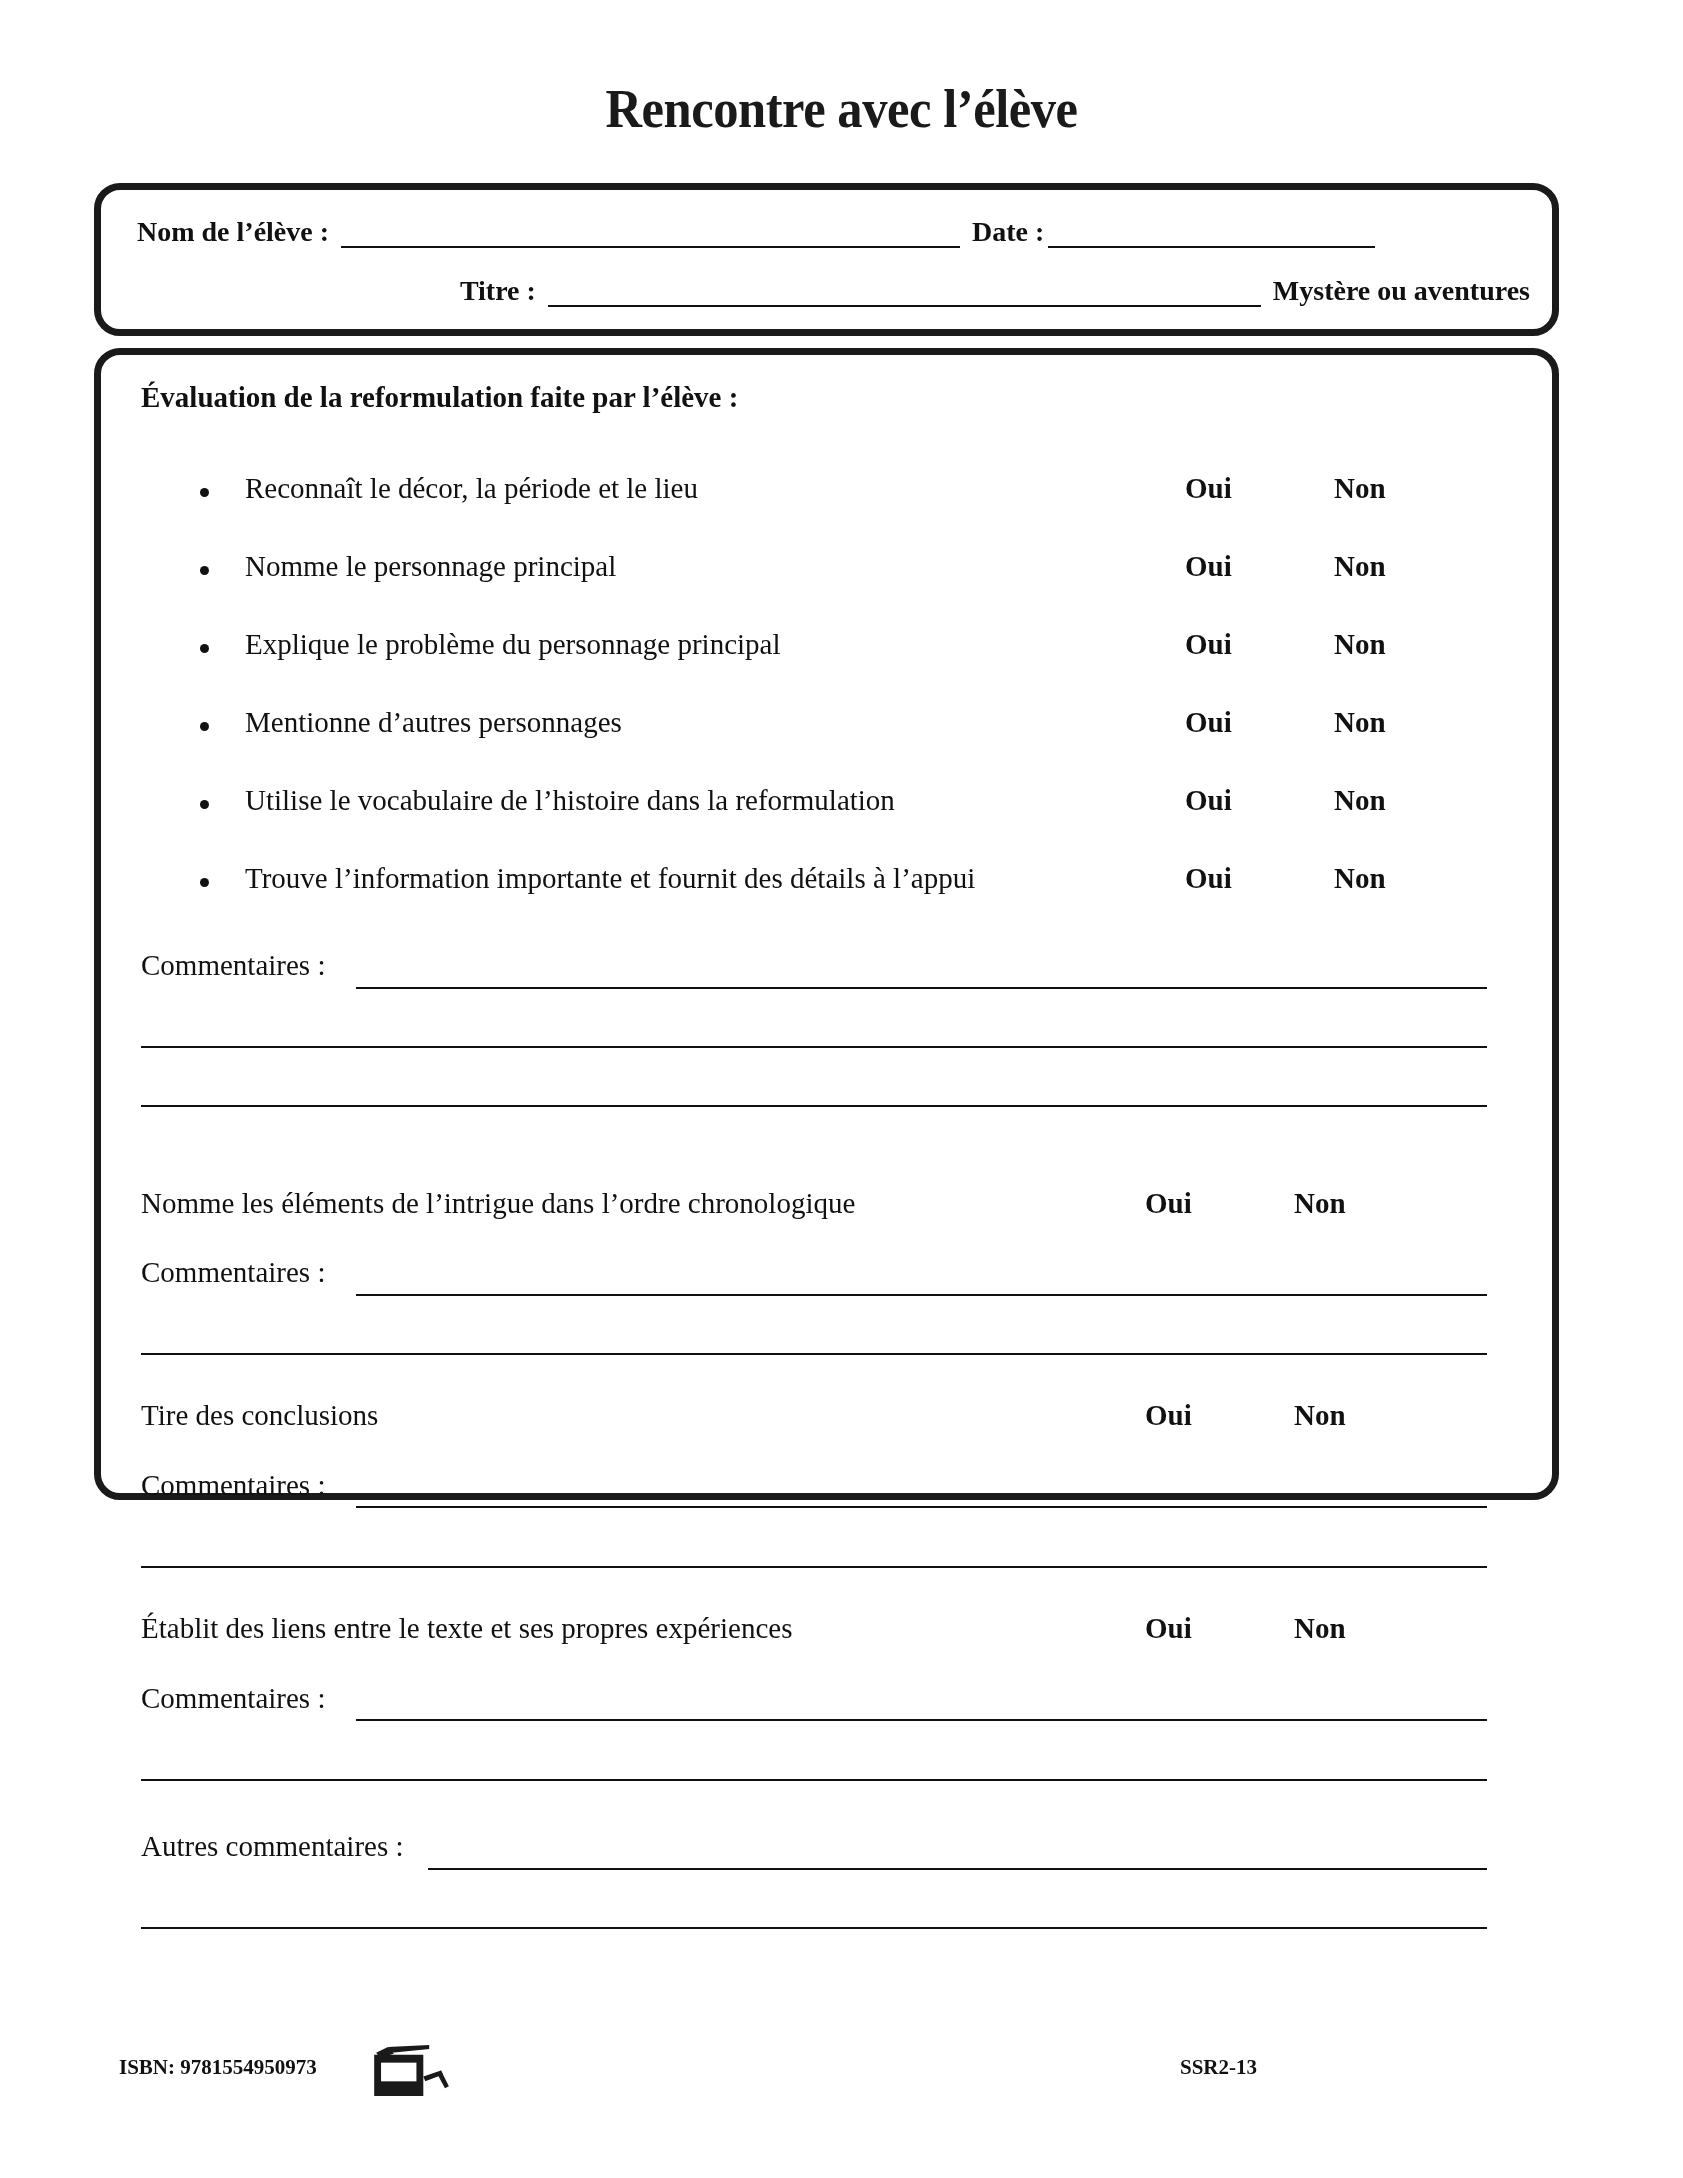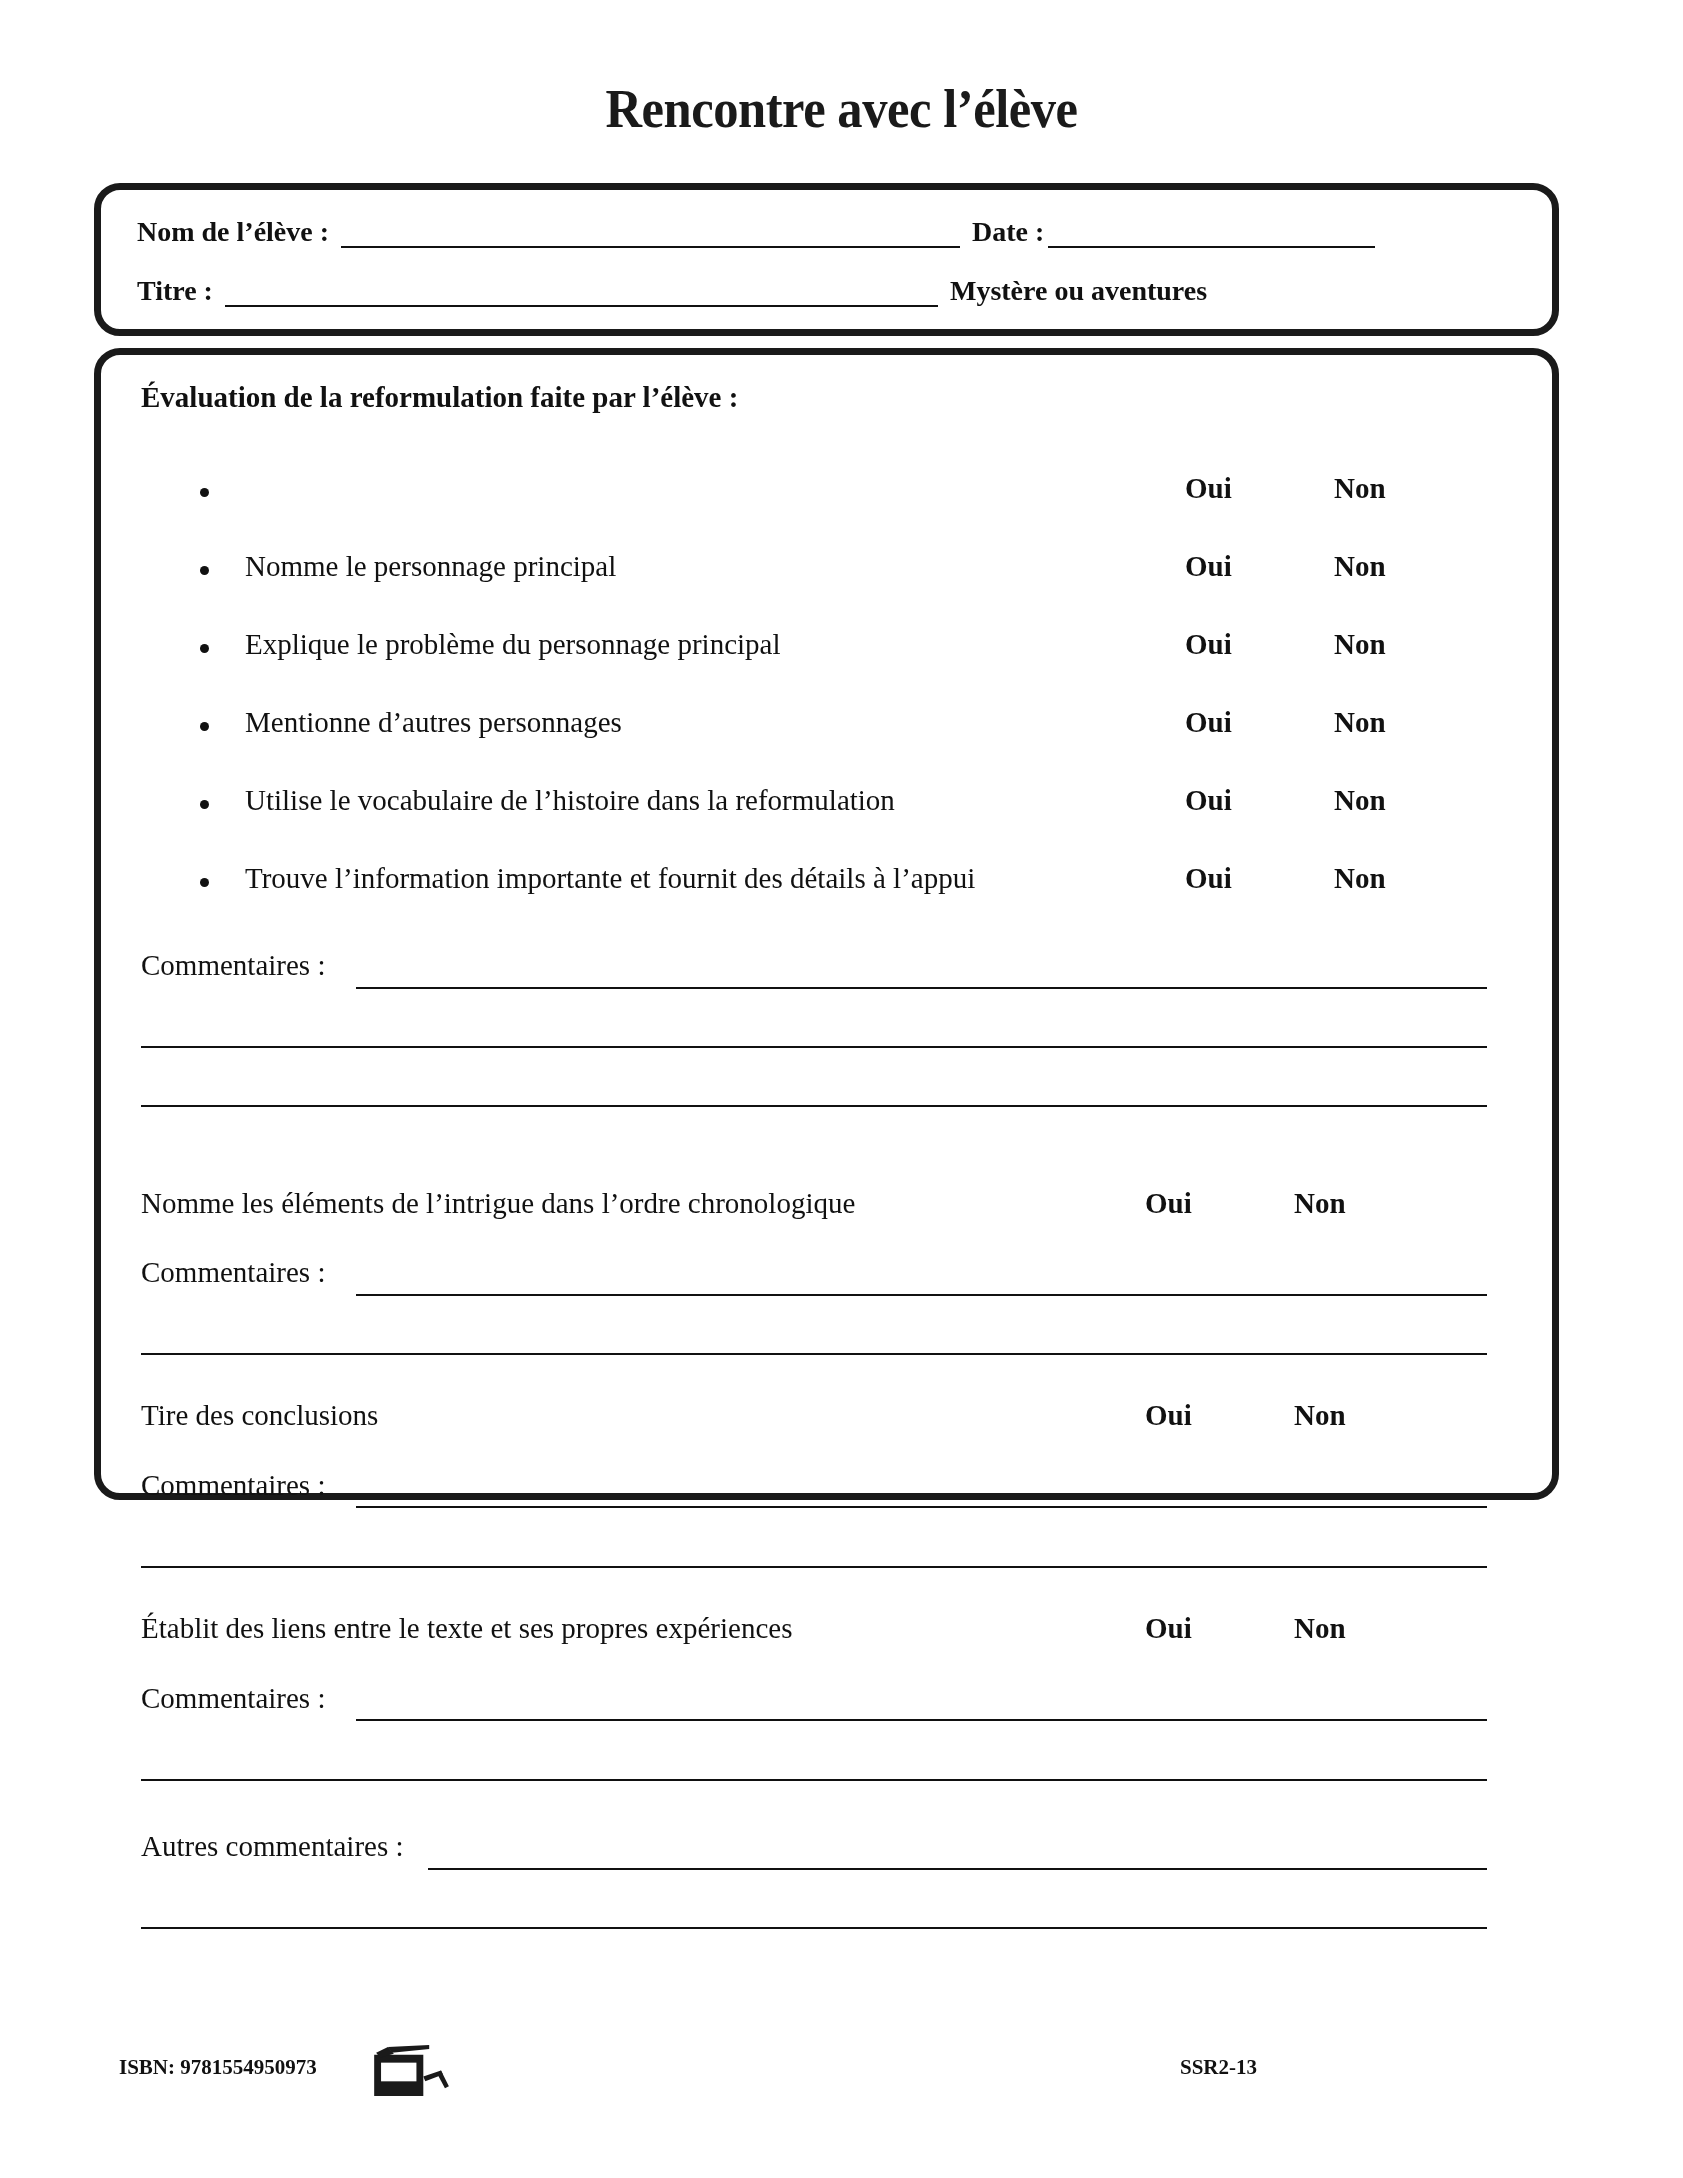--- a/index.html
+++ b/index.html
@@ -48,21 +48,21 @@
     position: absolute;
     left: 36px;
     right: 22px;
     display: flex;
     align-items: flex-end;
     font-weight: bold;
     font-size: 28px;
     white-space: nowrap;
   }
   .header-row.row1 { top: 26px; }
-  .header-row.row2 { top: 85px; }
+  .header-row.row2 { top: 85px; justify-content: flex-end; }
 
   .field-label {
     font-weight: bold;
     font-size: 28px;
     padding-right: 8px;
     line-height: 32px;
   }
   .rule {
     border-bottom: 2.5px solid #111111;
     height: 28px;
@@ -236,20 +236,21 @@
 </div>
 
 <div class="main-box">
 
   <div class="section-heading">Évaluation de la reformulation faite par l’élève :</div>
 
   <div class="checklist">
 
     <div class="check-row">
       <span class="bullet"></span>
+      <span class="check-text">Reconnaît le décor, la période et le lieu</span>
       <span class="opt-oui">Oui</span>
       <span class="opt-non">Non</span>
     </div>
 
     <div class="check-row">
       <span class="bullet"></span>
       <span class="check-text">Nomme le personnage principal</span>
       <span class="opt-oui">Oui</span>
       <span class="opt-non">Non</span>
     </div>

